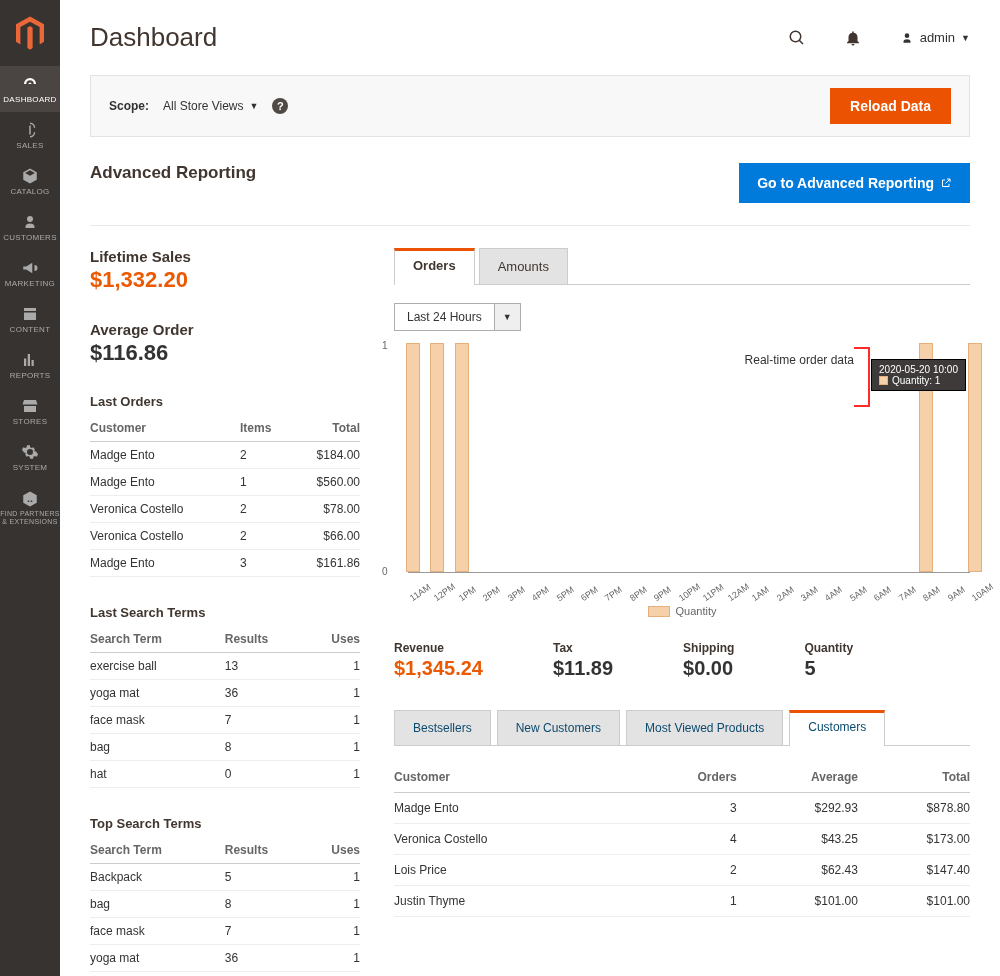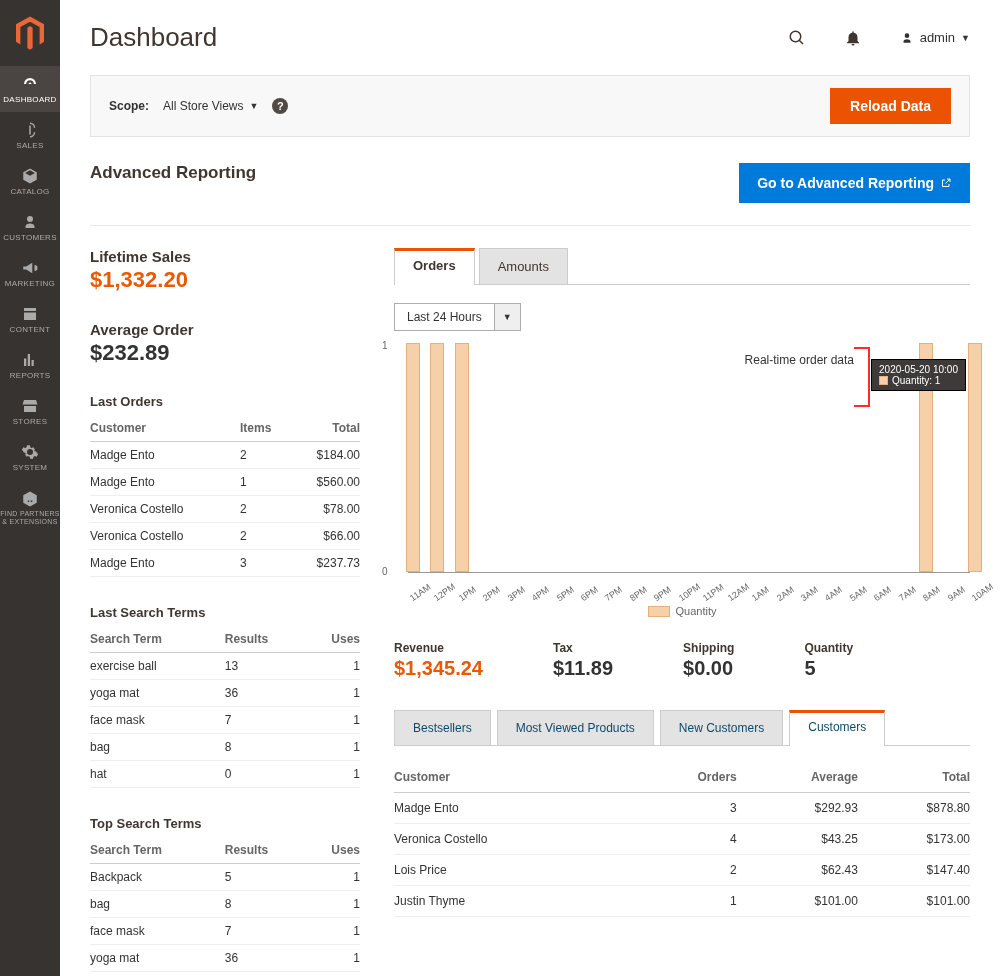--- a/index.html
+++ b/index.html
@@ -188,21 +188,21 @@
     </div>
 
     <div class="content-grid">
       <div class="col-left">
         <div class="stat-block">
           <div class="stat-label">Lifetime Sales</div>
           <div class="stat-value orange">$1,332.20</div>
         </div>
         <div class="stat-block">
           <div class="stat-label">Average Order</div>
-          <div class="stat-value">$232.89</div>
+          <div class="stat-value">$116.86</div>
         </div>
 
         <div class="table-block">
           <div class="table-title">Last Orders</div>
           <table id="last-orders">
               <tbody>
                 <tr>
                   <th class="">Customer</th>
                   <th class="">Items</th>
                   <th class="r">Total</th>
@@ -223,21 +223,21 @@
                   <td class="r">$78.00</td>
                 </tr>
                 <tr>
                   <td class="">Veronica Costello</td>
                   <td class="">2</td>
                   <td class="r">$66.00</td>
                 </tr>
                 <tr>
                   <td class="">Madge Ento</td>
                   <td class="">3</td>
-                  <td class="r">$237.73</td>
+                  <td class="r">$161.86</td>
                 </tr>
               </tbody>
             </table>
         </div>
         <div class="table-block">
           <div class="table-title">Last Search Terms</div>
           <table id="last-search">
               <tbody>
                 <tr>
                   <th class="">Search Term</th>
@@ -385,22 +385,22 @@
               <div class="total-value">$0.00</div>
             </div>
           <div class="total-block">
               <div class="total-label">Quantity</div>
               <div class="total-value">5</div>
             </div>
         </div>
 
         <div class="tabs2">
           <div class="tab2">Bestsellers</div>
+          <div class="tab2">New Customers</div>
           <div class="tab2">Most Viewed Products</div>
-          <div class="tab2">New Customers</div>
           <div class="tab2 active">Customers</div>
         </div>
         <table id="customers" class="customers-table">
             <tbody>
               <tr>
                 <th class="">Customer</th>
                 <th class="r">Orders</th>
                 <th class="r">Average</th>
                 <th class="r">Total</th>
               </tr>

